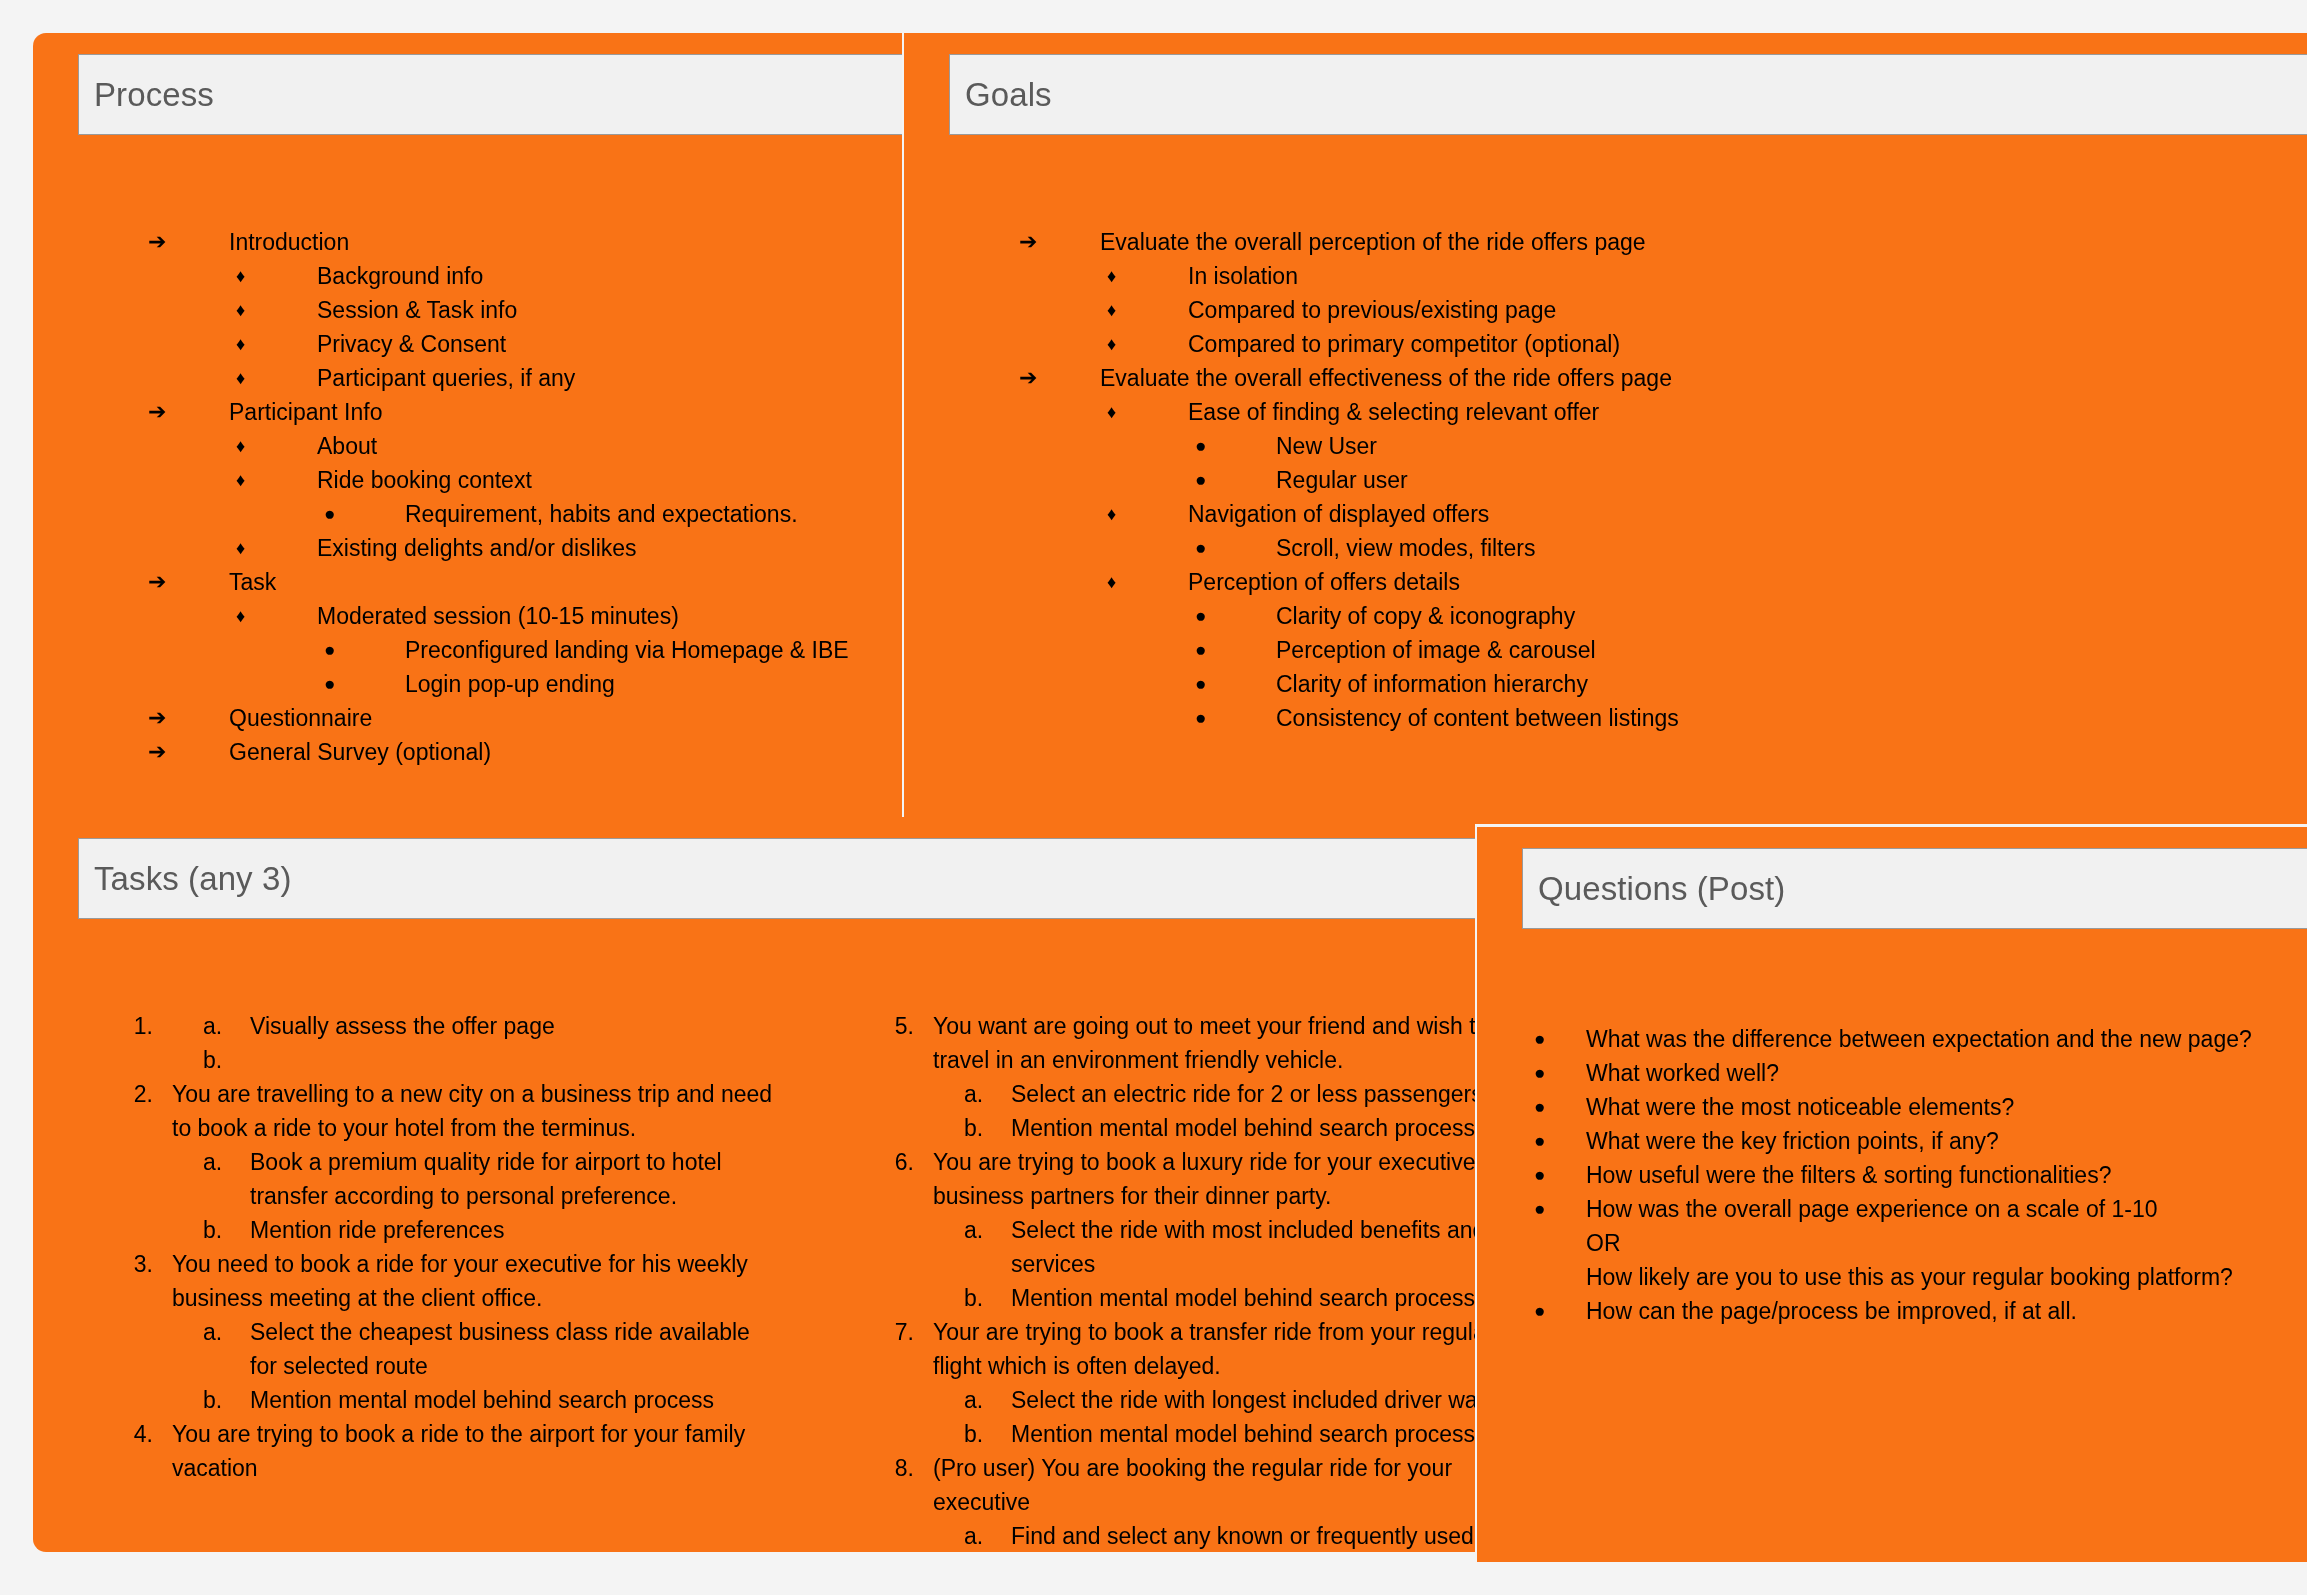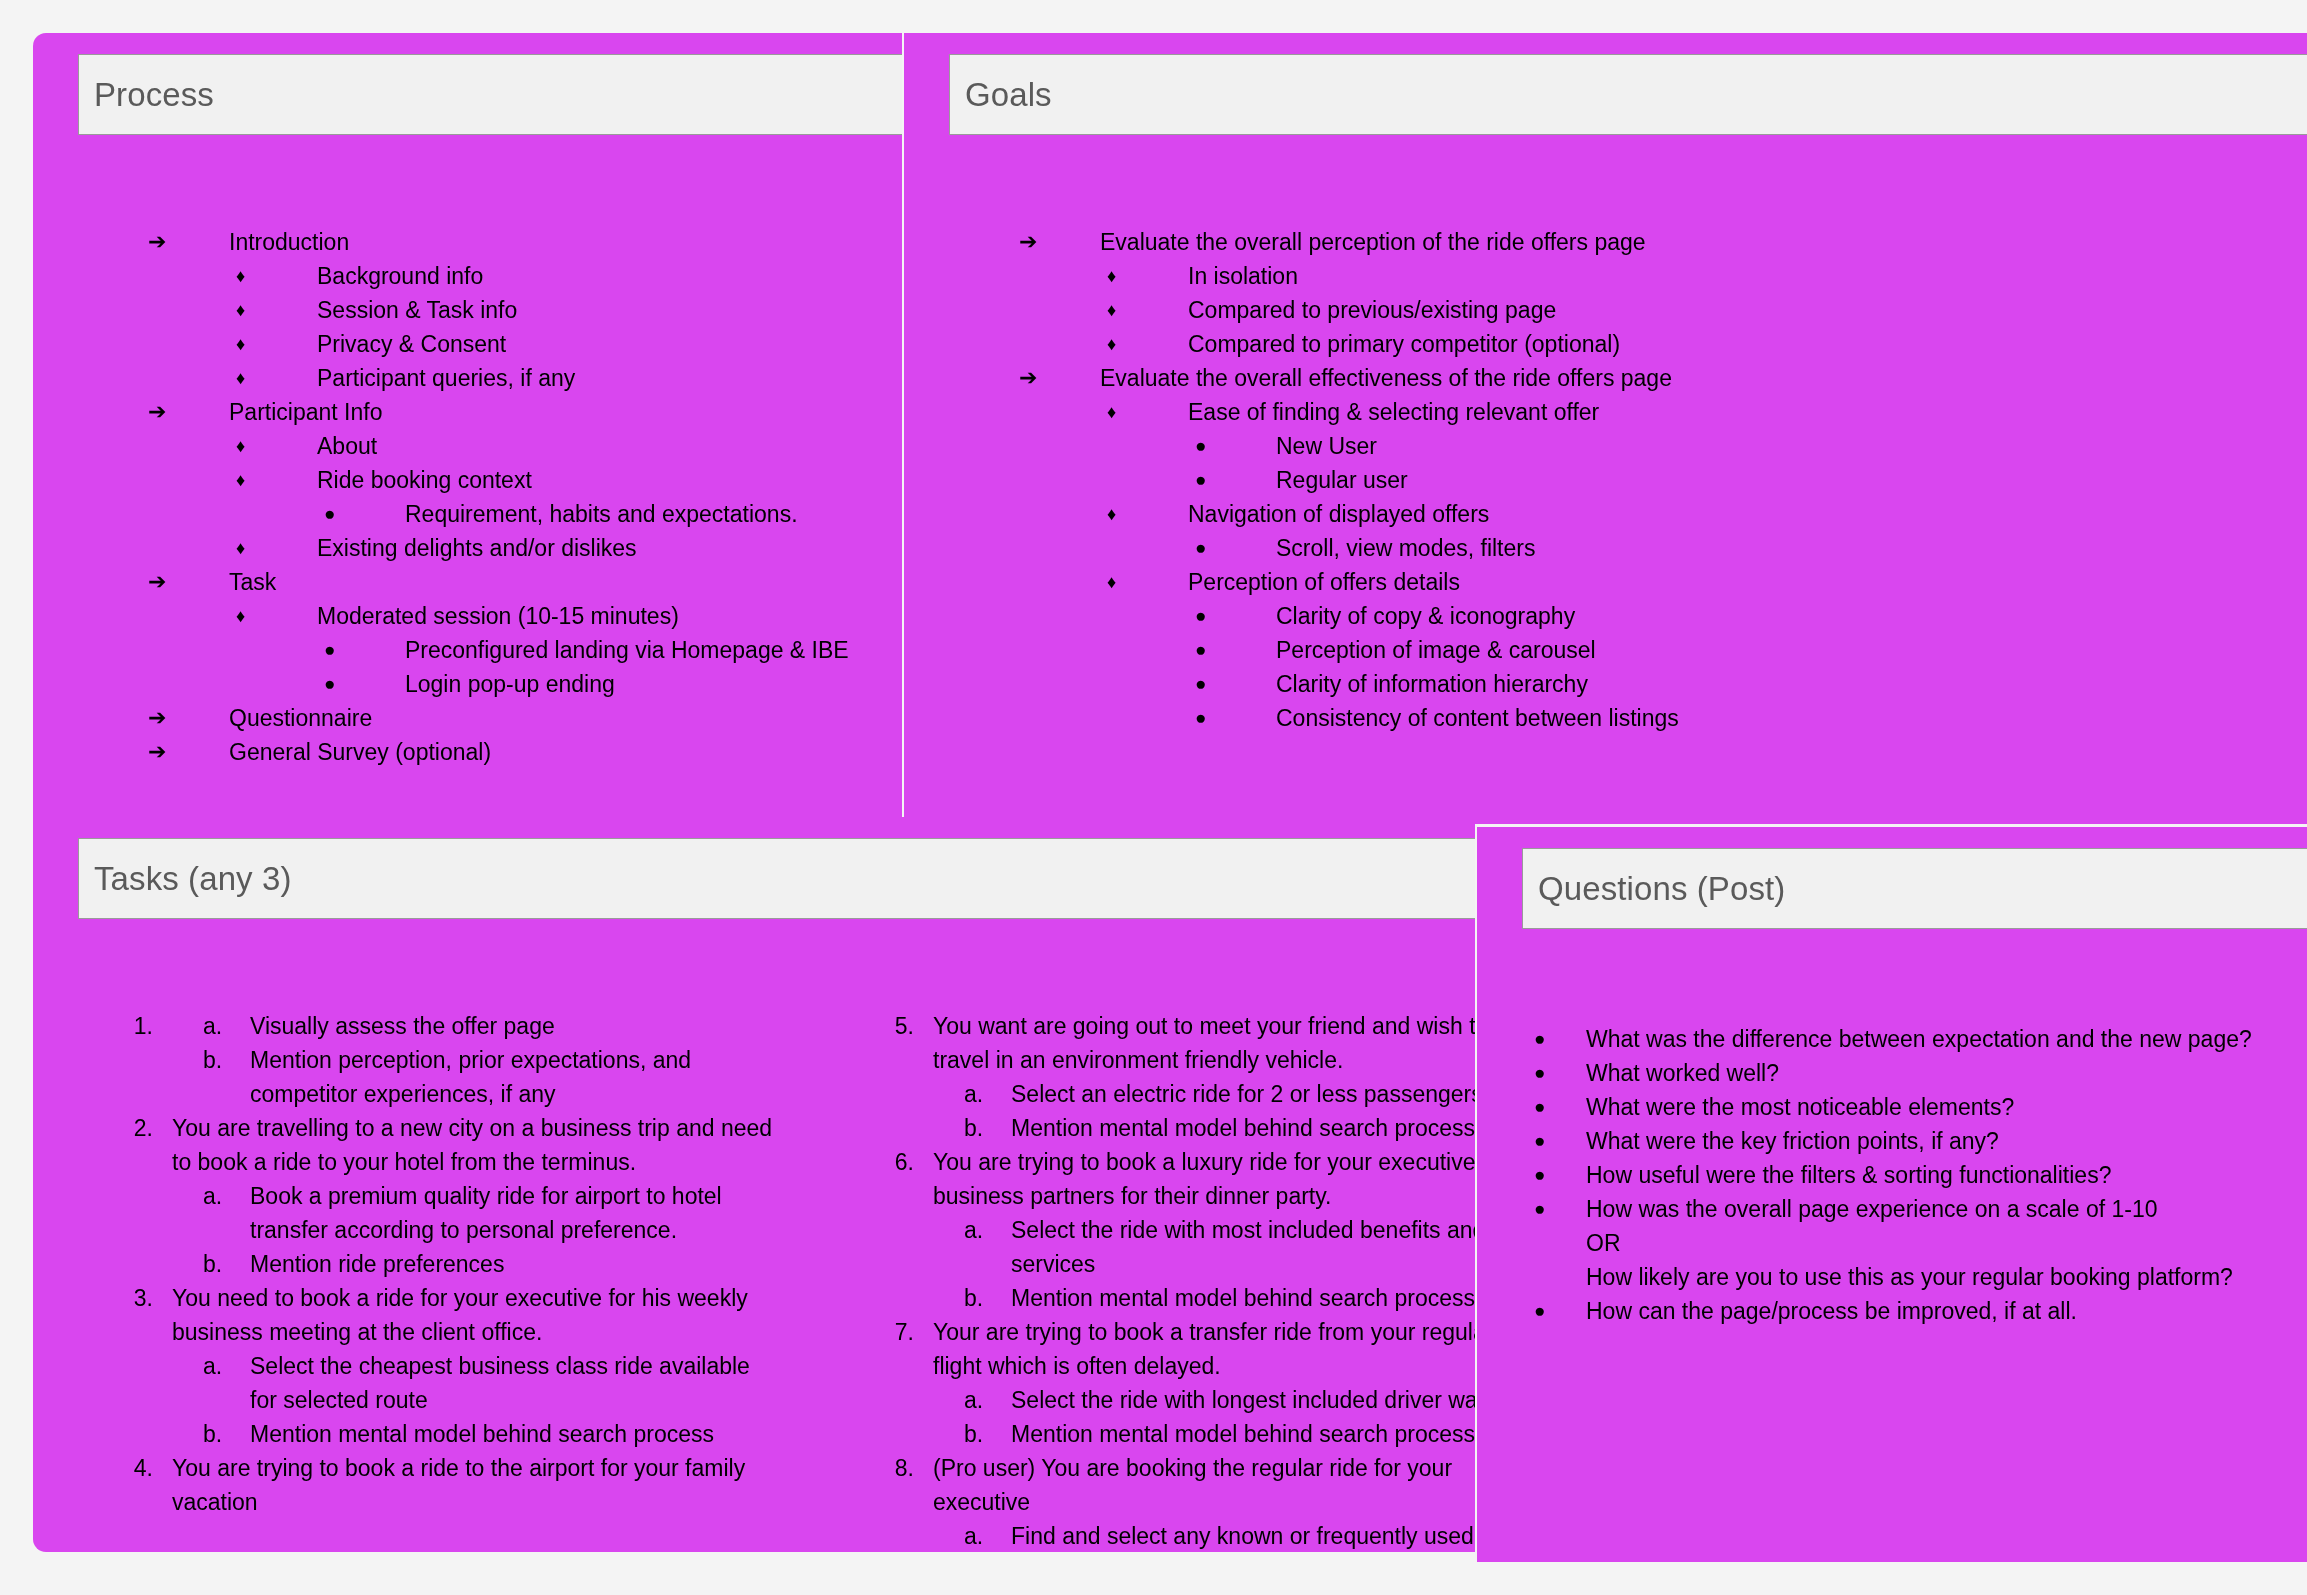--- a/index.html
+++ b/index.html
@@ -15,21 +15,21 @@
   .page {
     position: relative;
     width: 2307px;
     height: 1595px;
     background: #f4f4f4;
   }
 
   
   .card {
     position: absolute;
-    background: #d946ef;
+    background: #f97316;
     overflow: hidden;
   }
 
   #card-process  { left: 33px;   top: 33px;   width: 869px; height: 791px; border-radius: 13px 0 0 0; }
   #card-goals    { left: 904px; top: 33px;   width: 1466px; height: 791px; }
   #card-tasks    { left: 33px;   top: 817px; width: 1442px; height: 735px; border-radius: 0 0 0 13px; }
   #card-questions{ left: 1477px; top: 827px; width: 900px; height: 735px; }
 
   .card-inner { position: relative; width: 100%; height: 100%; }
 
@@ -299,21 +299,20 @@
           <li class="task-item">
             <span class="task-num">1.</span>
             <div class="task-body">
               <ul class="subtask-list">
                 <li class="subtask">
                   <span class="subtask-num">a.</span>
                   <span class="subtask-text">Visually assess the offer page</span>
                 </li>
                 <li class="subtask">
                   <span class="subtask-num">b.</span>
-                  <span class="subtask-text">Mention perception, prior expectations, and competitor experiences, if any</span>
                 </li>
               </ul>
             </div>
           </li>
           <li class="task-item">
             <span class="task-num">2.</span>
             <div class="task-body">
               <span class="task-text">You are travelling to a new city on a business trip and need to book a ride to your hotel from the terminus.</span>
               <ul class="subtask-list">
                 <li class="subtask">

